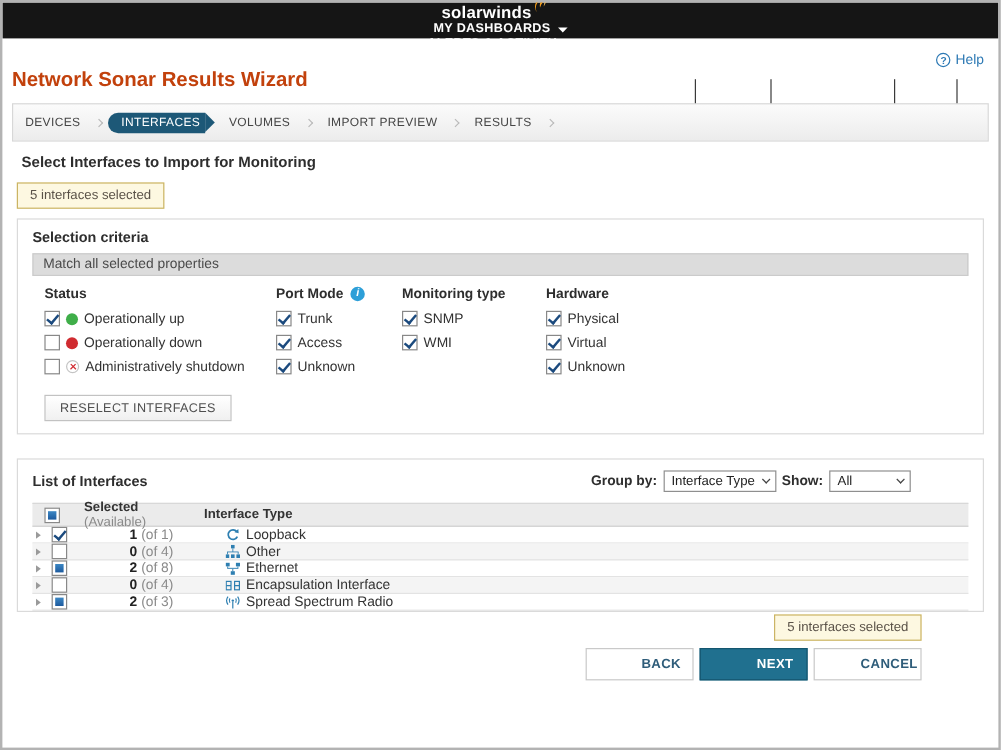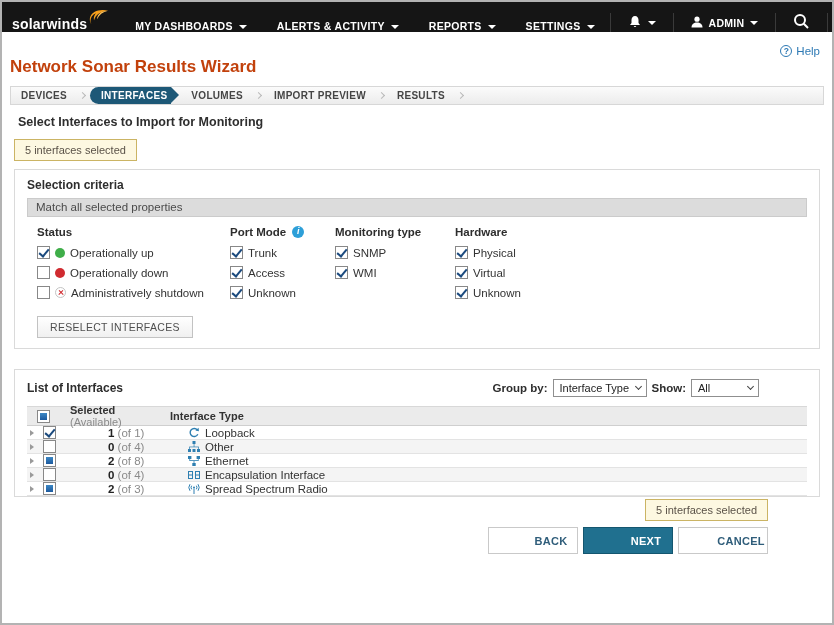--- a/index.html
+++ b/index.html
@@ -5,35 +5,35 @@
   * { box-sizing: border-box; margin: 0; padding: 0; }
   html,body { width: 834px; height: 625px; }
   body {
     font-family: "Liberation Sans", sans-serif;
     background: #fff;
     border: 2px solid #b3b3b3;
     overflow: hidden;
     position: relative;
   }
   
-  .topnav { height: 30px; background: #151515; display: flex; align-items: flex-end; }
+  .topnav { height: 30px; background: #151515; display: flex; align-items: center; flex-direction: column; }
   .brand { display: flex; align-items: center; padding: 0 10px 0 10px; cursor: pointer; }
   .brand-text { color: #fff; font-weight: bold; font-size: 14px; letter-spacing: .2px; }
   .brand-flame { margin: -8px 0 0 1px; }
   .nav-item { display: flex; align-items: center; gap: 6px; padding: 0 15px; color: #fff; font-size: 10.5px; font-weight: bold; letter-spacing: .3px; cursor: pointer; white-space: nowrap; }
   .caret-down { width: 0; height: 0; border-left: 4px solid transparent; border-right: 4px solid transparent; border-top: 4px solid #fff; margin-top: 1px; }
   .nav-right { margin-left: auto; display: flex; align-items: stretch; }
   .nav-right .nav-item { border-left: 1px solid #3a3a3a; padding: 0 17px; }
   
   .help-row { text-align: right; padding: 8px 12px 0 0; height: 22px; }
   .help-link { color: #2d79b4; font-size: 11.5px; display: inline-flex; align-items: center; gap: 4px; cursor: pointer; }
   .q-circle-blue { width: 12px; height: 12px; border: 1px solid #2d79b4; border-radius: 50%; color: #2d79b4; font-size: 8.5px; font-weight: bold; display: inline-flex; align-items: center; justify-content: center; line-height: 1; }
   .page-title { margin: 3px 0 0 8px; font-size: 17px; font-weight: bold; color: #c2410c; }
   
-  .steps-bar { margin: 9px 8px 0 8px; height: 19px; border: 1px solid #d7d7d7; background: linear-gradient(#fbfbfb,#ececec); display: flex; align-items: center; font-size: 10px; font-weight: bold; color: #454545; }
+  .steps-bar { margin: 9px 8px 0 8px; height: 32px; border: 1px solid #d7d7d7; background: linear-gradient(#fbfbfb,#ececec); display: flex; align-items: center; font-size: 10px; font-weight: normal; color: #454545; }
   .step { padding: 0 10px; letter-spacing: .3px; cursor: pointer; }
   .step-sep { width: 5px; height: 5px; border-top: 1px solid #b9b9b9; border-right: 1px solid #b9b9b9; transform: rotate(45deg); margin: 0 3px; flex: none; }
   .step.active { background: #1d5877; color: #fff; height: 17px; line-height: 17px; border-radius: 9px 0 0 9px; position: relative; margin: 0 10px 0 2px; padding: 0 4px 0 11px; }
   .step.active::after { content: ''; position: absolute; right: -8px; top: 0; width: 0; height: 0; border-top: 8.5px solid transparent; border-bottom: 8.5px solid transparent; border-left: 8px solid #1d5877; }
   
   .section-title { margin: 10px 0 0 16px; font-size: 12.5px; font-weight: bold; color: #2e2e2e; }
   .badge { display: inline-block; background: #fdf8e1; border: 1px solid #cbb464; padding: 4px 10px; font-size: 11px; color: #5a5248; }
   .badge-top { margin: 10px 0 0 12px; }
   
   .panel { margin: 8px 12px 0 12px; border: 1px solid #dadada; background: #fff; }

